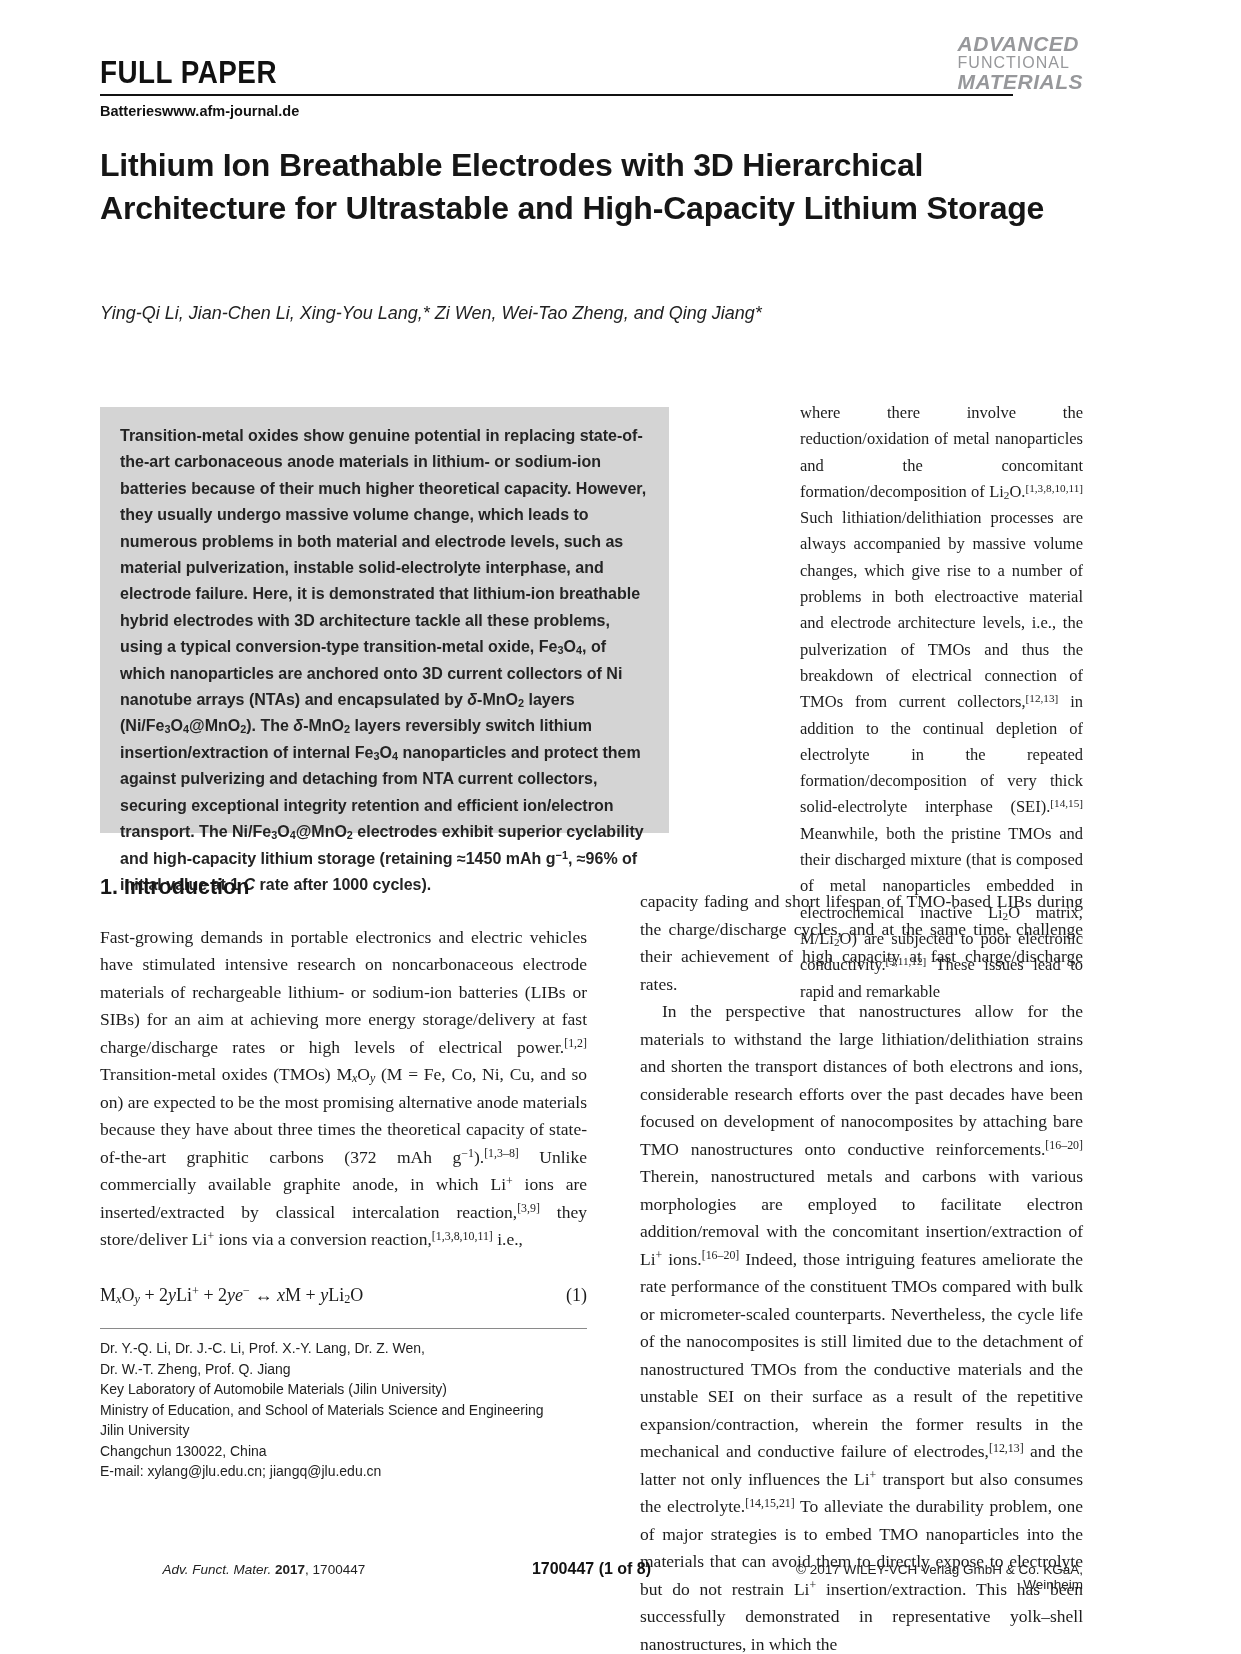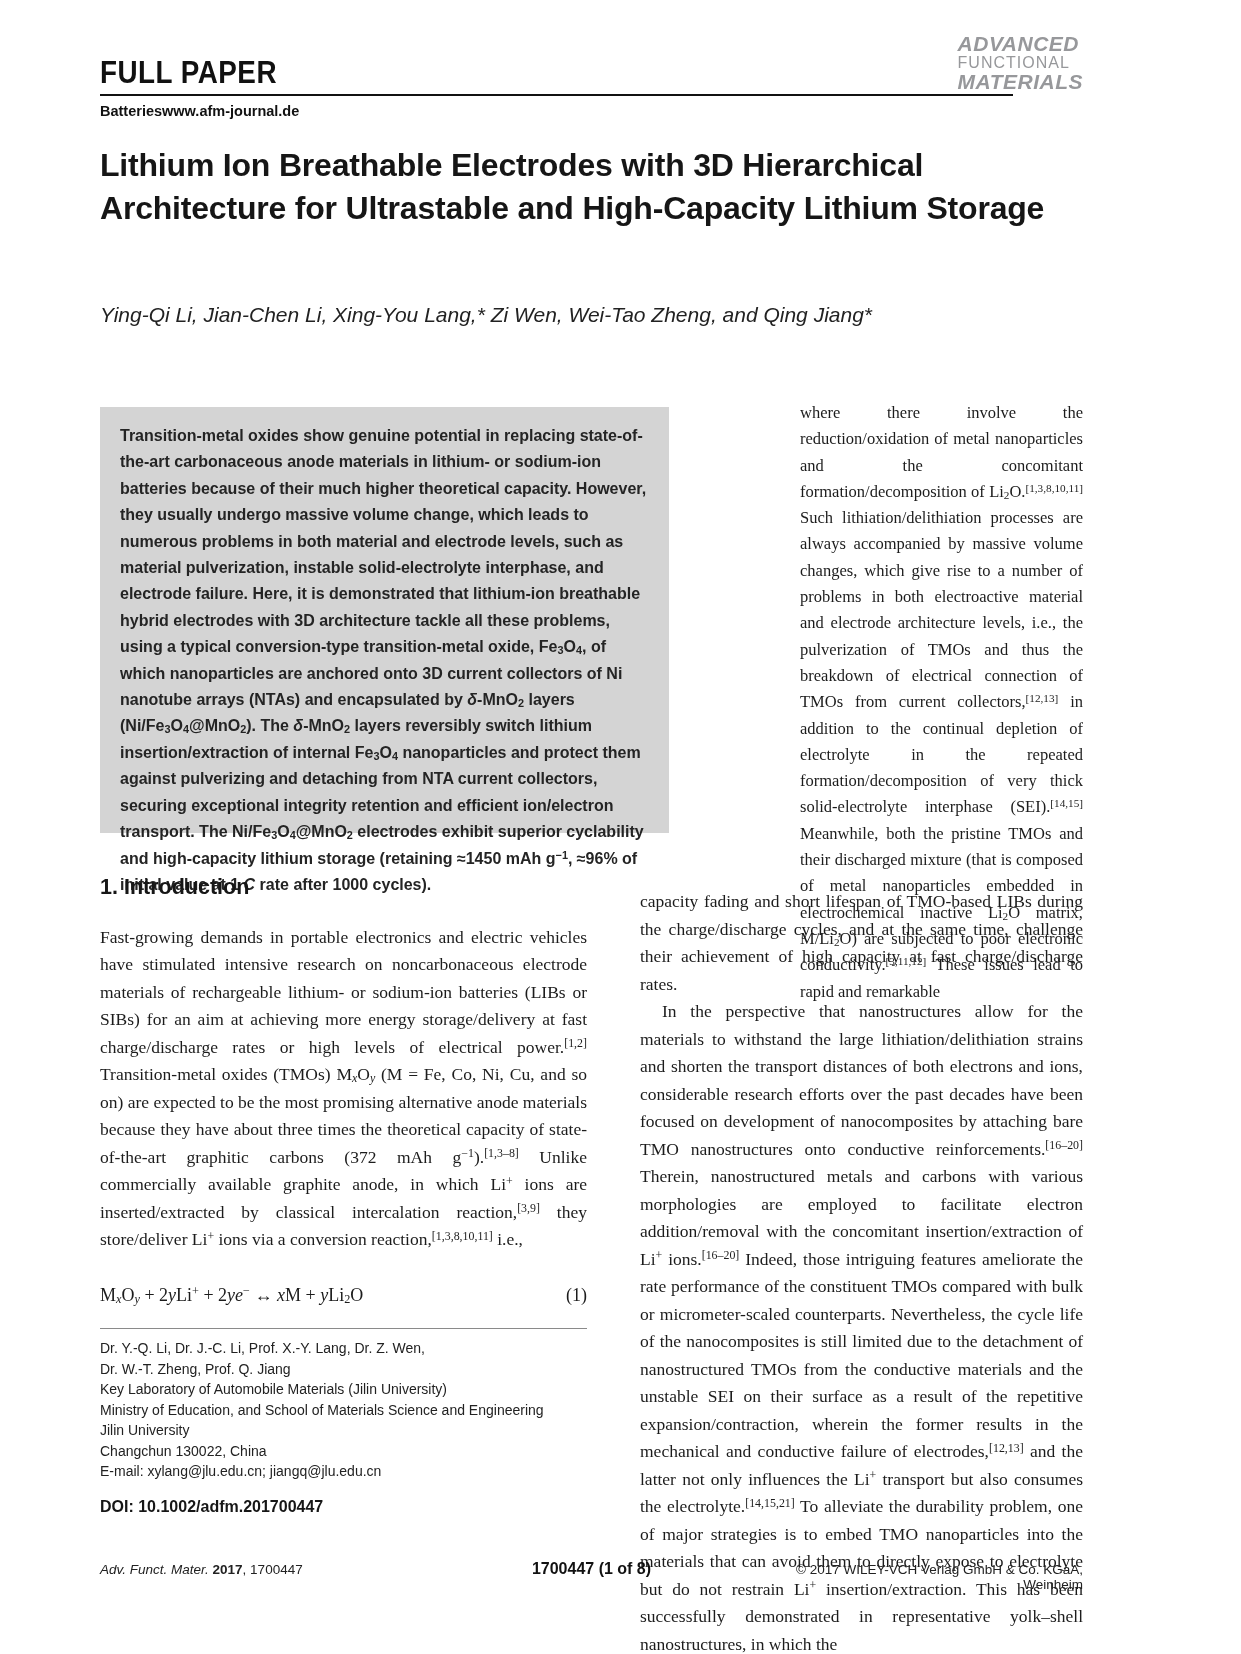--- a/index.html
+++ b/index.html
@@ -31,21 +31,21 @@
   .journal-url{cursor:pointer;}
 
   
   .title{
     position:absolute;left:100px;top:144px;width:945px;margin:0;
     font-family:"Liberation Sans",sans-serif;font-weight:bold;font-size:32px;
     line-height:43px;color:#161616;letter-spacing:-.2px;
   }
   .authors{
     position:absolute;left:100px;top:303px;width:945px;
-    font-family:"Liberation Sans",sans-serif;font-style:italic;font-size:21px;color:#222;
+    font-family:"Liberation Sans",sans-serif;font-style:italic;font-size:18px;color:#222;
   }
 
   
   .abstract-box{
     position:absolute;left:100px;top:407px;width:569px;height:426px;box-sizing:border-box;
     background:var(--abstract-bg);padding:16px 20px;
     font-family:"Liberation Sans",sans-serif;font-weight:bold;font-size:16px;
     line-height:26.4px;color:#242424;text-align:left;
   }
   .col-side{
@@ -72,21 +72,21 @@
   
   .footnote{position:absolute;left:100px;top:1328px;width:500px;}
   .footnote-rule{height:1px;background:#8a8a8a;width:487px;}
   .affil{margin-top:9px;font-family:"Liberation Sans",sans-serif;font-size:14px;line-height:20.5px;color:#222;}
   .email-line{cursor:pointer;}
   .doi{margin-top:16px;font-family:"Liberation Sans",sans-serif;font-weight:bold;font-size:16px;color:#161616;}
 
   
   .footer{position:absolute;left:100px;top:1560px;width:983px;display:flex;align-items:baseline;
     font-family:"Liberation Sans",sans-serif;font-size:13.5px;color:#222;}
-  .footer .f-left{flex:1;text-align:left;}
+  .footer .f-left{flex:1;text-align:center;}
   .footer .f-center{flex:1;text-align:center;font-weight:bold;font-size:16px;color:#111;}
   .footer .f-right{flex:1;text-align:right;}
 
   sub,sup{font-size:68%;line-height:0;position:relative;vertical-align:baseline;}
   sup{top:-.45em;}
   sub{bottom:-.18em;}
 </style>
 </head>
 <body>
 
@@ -134,21 +134,20 @@
     <div class="footnote-rule"></div>
     <div class="affil">
       <div>Dr. Y.-Q. Li, Dr. J.-C. Li, Prof. X.-Y. Lang, Dr. Z. Wen,</div>
       <div>Dr. W.-T. Zheng, Prof. Q. Jiang</div>
       <div>Key Laboratory of Automobile Materials (Jilin University)</div>
       <div>Ministry of Education, and School of Materials Science and Engineering</div>
       <div>Jilin University</div>
       <div>Changchun 130022, China</div>
       <div class="email-line">E-mail: xylang@jlu.edu.cn; jiangq@jlu.edu.cn</div>
     </div>
-    <div class="doi">DOI: 10.1002/adfm.201700447</div>
   </div>
 
   <div class="footer">
     <span class="f-left"><i>Adv. Funct. Mater.</i> <b>2017</b>, 1700447</span>
     <span class="f-center">1700447 (1 of 8)</span>
     <span class="f-right">© 2017 WILEY-VCH Verlag GmbH &amp; Co. KGaA, Weinheim</span>
   </div>
 
 </div>
 

